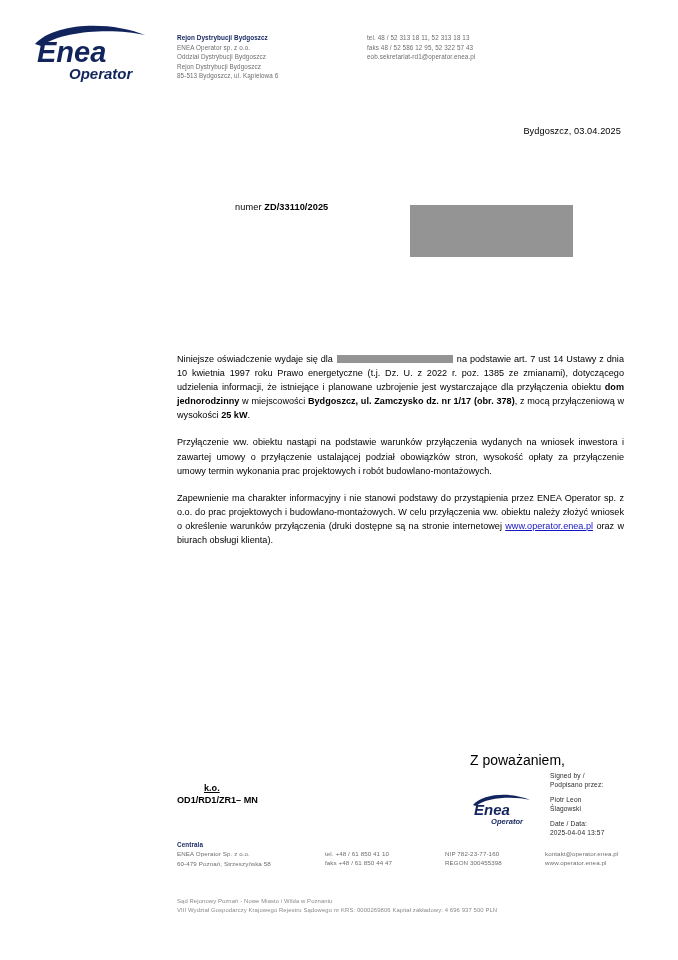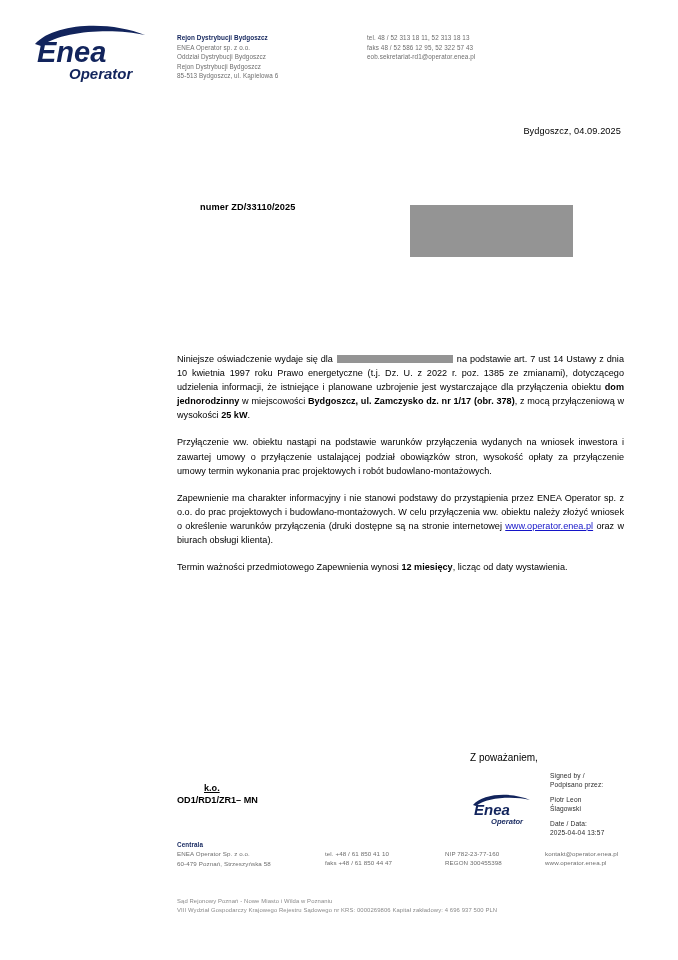--- a/index.html
+++ b/index.html
@@ -75,21 +75,21 @@
     color: #000;
     letter-spacing: 0.1px;
   }
   .doc-number {
     position: absolute;
     left: 200px;
     top: 202px;
     font-size: 9.2px;
     letter-spacing: 0.1px;
   }
-  .doc-number .lbl { font-weight: bold; }
+  .doc-number .lbl { font-weight: normal; margin-left: 35px; }
   .doc-number .num { font-weight: bold; }
 
   .redaction-block {
     position: absolute;
     left: 410px;
     top: 205px;
     width: 163px;
     height: 52px;
     background: #949494;
   }
@@ -120,21 +120,21 @@
   .link {
     color: #1414c8;
     text-decoration: underline;
   }
 
   
   .regards {
     position: absolute;
     left: 470px;
     top: 752px;
-    font-size: 10px;
+    font-size: 14px;
   }
   .ko-block {
     position: absolute;
     left: 177px;
     top: 783px;
     font-size: 9.1px;
     line-height: 11.6px;
     font-weight: bold;
   }
   .ko-block .ko-line1 {
@@ -225,39 +225,38 @@
       <div>85-513 Bydgoszcz, ul. Kąpielowa 6</div>
     </div>
 
     <div class="hdr-contact">
       <div>tel. 48 / 52 313 18 11, 52 313 18 13</div>
       <div>faks 48 / 52 586 12 95, 52 322 57 43</div>
       <div>eob.sekretariat-rd1@operator.enea.pl</div>
     </div>
   </div>
 
-  <div class="doc-date">Bydgoszcz, 04.09.2025</div>
+  <div class="doc-date">Bydgoszcz, 03.04.2025</div>
 
   <div class="doc-number">
     <span class="lbl">numer</span>
     <span class="num">ZD/33110/2025</span>
   </div>
 
   <div class="redaction-block"></div>
 
   <div class="body-text">
 
 
     <p class="para"><span>Niniejsze oświadczenie wydaje się dla </span><span class="redaction-inline"></span><span> na podstawie art. 7 ust 14 Ustawy z dnia 10 kwietnia 1997 roku Prawo energetyczne (t.j. Dz. U. z 2022 r. poz. 1385 ze zmianami), dotyczącego udzielenia informacji, że istniejące i planowane uzbrojenie jest wystarczające dla przyłączenia obiektu </span><b>dom jednorodzinny</b><span> w miejscowości </span><b>Bydgoszcz, ul. Zamczysko dz. nr 1/17 (obr. 378)</b><span>, z mocą przyłączeniową w wysokości </span><b>25 kW</b><span>.</span></p>
 
     <p class="para">Przyłączenie ww. obiektu nastąpi na podstawie warunków przyłączenia wydanych na wniosek inwestora i zawartej umowy o przyłączenie ustalającej podział obowiązków stron, wysokość opłaty za przyłączenie umowy termin wykonania prac projektowych i robót budowlano-montażowych.</p>
 
     <p class="para"><span>Zapewnienie ma charakter informacyjny i nie stanowi podstawy do przystąpienia przez ENEA Operator sp. z o.o. do prac projektowych i budowlano-montażowych. W celu przyłączenia ww. obiektu należy złożyć wniosek o określenie warunków przyłączenia (druki dostępne są na stronie internetowej </span><a href="#" class="link">www.operator.enea.pl</a><span> oraz w biurach obsługi klienta).</span></p>
 
-    <p class="para"><span>Termin ważności przedmiotowego Zapewnienia wynosi </span><b>12 miesięcy</b><span>, licząc od daty wystawienia.</span></p>
 
   </div>
 
   <div class="regards">Z poważaniem,</div>
 
   <div class="ko-block">
     <div class="ko-line1">k.o.</div>
     <div>OD1/RD1/ZR1– MN</div>
   </div>
 

